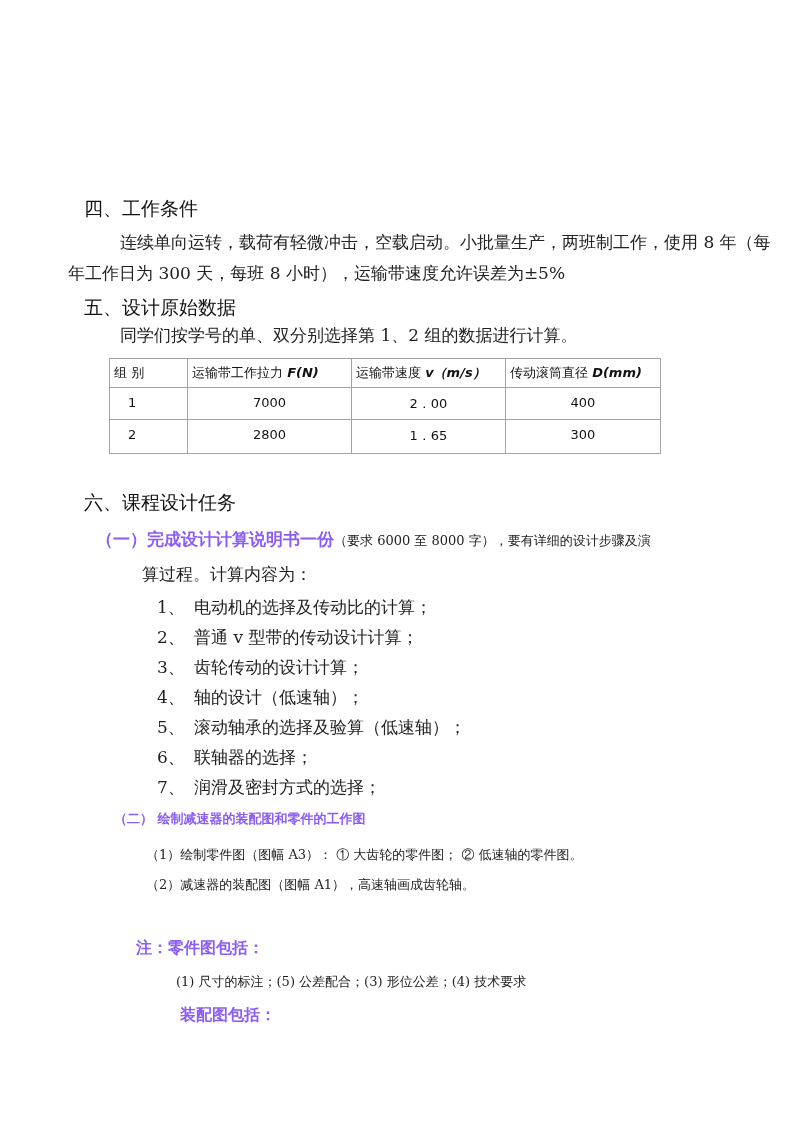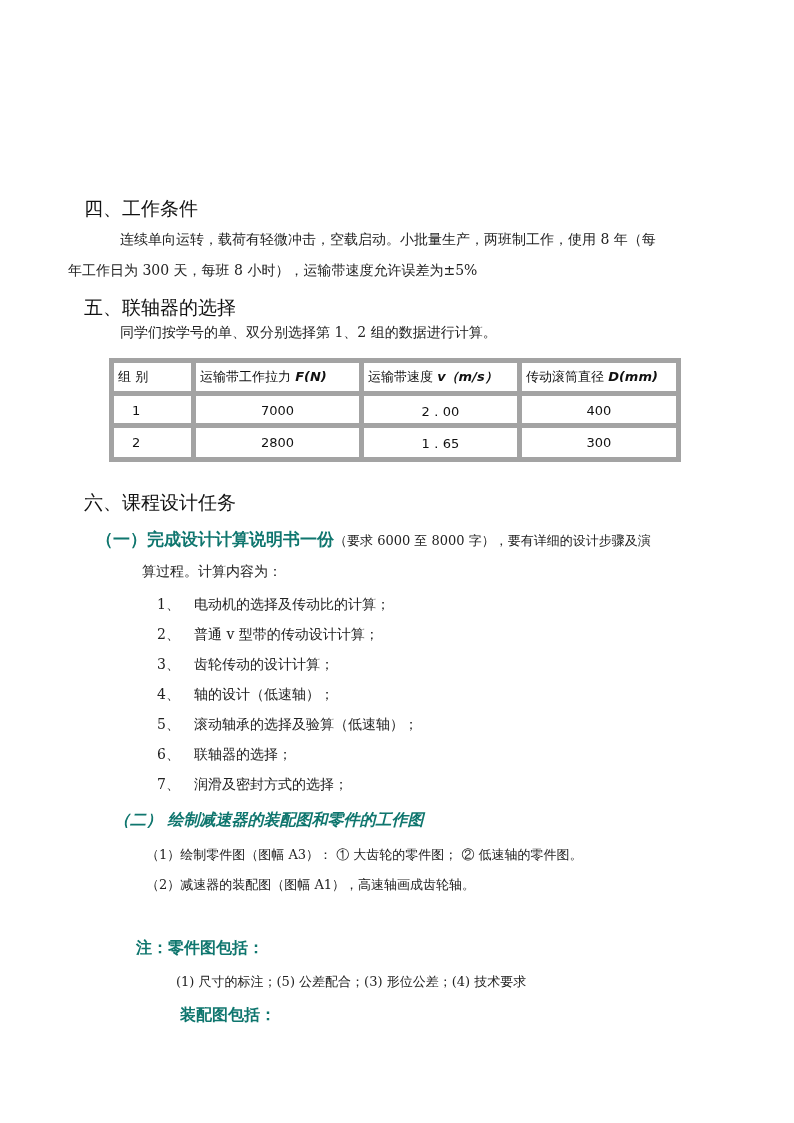--- a/index.html
+++ b/index.html
@@ -1,39 +1,39 @@
 <!DOCTYPE html>
 <html><head>
 <meta charset="utf-8">
 <style>
   html, body { margin: 0; padding: 0; background: #ffffff; }
   body { width: 794px; height: 1123px; position: relative; overflow: hidden;
          font-family: "DejaVu Serif", "Liberation Serif", serif; color: #111; }
   .abs { position: absolute; white-space: nowrap; }
   .h1 { font-family: "DejaVu Sans", "Liberation Sans", sans-serif; font-size: 19px; color: #111; }
-  .p { font-size: 14px; color: #222; }
-  .h2 { font-family: "DejaVu Sans", "Liberation Sans", sans-serif; font-size: 16px; color: #0f766e; }
+  .p { font-size: 17px; color: #222; }
+  .h2 { font-family: "DejaVu Sans", "Liberation Sans", sans-serif; font-size: 16px; color: #8b5cf6; }
   .bold { font-weight: bold; }
   .small { font-size: 13px; }
   table.data { position: absolute; left: 109px; top: 358px; border-collapse: collapse;
                font-family: "DejaVu Sans", "Liberation Sans", sans-serif; font-size: 13px; color: #111; }
-  table.data td, table.data th { border: 5px solid #a3a3a3; padding: 0 4px; font-weight: normal; }
+  table.data td, table.data th { border: 1px solid #a3a3a3; padding: 0 4px; font-weight: normal; }
   table.data th { height: 28px; text-align: left; white-space: nowrap; }
   table.data td { height: 32px; text-align: center; vertical-align: top; padding-top: 7px; box-sizing: border-box; }
   table.data td.c0 { text-align: left; padding-left: 18px; }
   .it { font-style: italic; font-weight: bold; }
 </style>
 </head>
 <body>
 
 <div class="abs h1" style="left:84px; top:196px;">四、工作条件</div>
 <div class="abs p" style="left:120px; top:231px;">连续单向运转，载荷有轻微冲击，空载启动。小批量生产，两班制工作，使用 8 年（每</div>
 <div class="abs p" style="left:68px; top:262px;">年工作日为 300 天，每班 8 小时），运输带速度允许误差为±5%</div>
 
-<div class="abs h1" style="left:84px; top:295px;">五、联轴器的选择</div>
+<div class="abs h1" style="left:84px; top:295px;">五、设计原始数据</div>
 <div class="abs p" style="left:120px; top:324px;">同学们按学号的单、双分别选择第 1、2 组的数据进行计算。</div>
 
 <table class="data">
   <tbody>
       <tr>
     <th style="width:69px;"><span>组 别</span></th>
     <th style="width:155px;"><span>运输带工作拉力 </span><span class="it">F(N)</span></th>
     <th style="width:145px;"><span>运输带速度 </span><span class="it">v（m/s）</span></th>
     <th style="width:146px;"><span>传动滚筒直径 </span><span class="it">D(mm)</span></th>
   </tr>
@@ -62,19 +62,19 @@
 <div>
   <div class="abs p" style="left:157px; top:596px;"><span style="display:inline-block;width:37px;">1、</span><span>电动机的选择及传动比的计算；</span></div>
   <div class="abs p" style="left:157px; top:626px;"><span style="display:inline-block;width:37px;">2、</span><span>普通 v 型带的传动设计计算；</span></div>
   <div class="abs p" style="left:157px; top:656px;"><span style="display:inline-block;width:37px;">3、</span><span>齿轮传动的设计计算；</span></div>
   <div class="abs p" style="left:157px; top:686px;"><span style="display:inline-block;width:37px;">4、</span><span>轴的设计（低速轴）；</span></div>
   <div class="abs p" style="left:157px; top:716px;"><span style="display:inline-block;width:37px;">5、</span><span>滚动轴承的选择及验算（低速轴）；</span></div>
   <div class="abs p" style="left:157px; top:746px;"><span style="display:inline-block;width:37px;">6、</span><span>联轴器的选择；</span></div>
   <div class="abs p" style="left:157px; top:776px;"><span style="display:inline-block;width:37px;">7、</span><span>润滑及密封方式的选择；</span></div>
 </div>
 
-<div class="abs h2 bold" style="left:114px; top:810px; font-size:16px;font-style:italic;">（二） 绘制减速器的装配图和零件的工作图</div>
+<div class="abs h2 bold" style="left:114px; top:810px; font-size:13px;">（二） 绘制减速器的装配图和零件的工作图</div>
 <div class="abs p small" style="left:146px; top:846px;">（1）绘制零件图（图幅 A3）： ① 大齿轮的零件图；   ② 低速轴的零件图。</div>
 <div class="abs p small" style="left:146px; top:876px;">（2）减速器的装配图（图幅 A1），高速轴画成齿轮轴。</div>
 
 <div class="abs h2 bold" style="left:136px; top:938px;">注：零件图包括：</div>
 <div class="abs p small" style="left:176px; top:973px;">(1) 尺寸的标注；(5) 公差配合；(3) 形位公差；(4) 技术要求</div>
 <div class="abs h2 bold" style="left:180px; top:1005px;">装配图包括：</div>
 
 </body></html>

